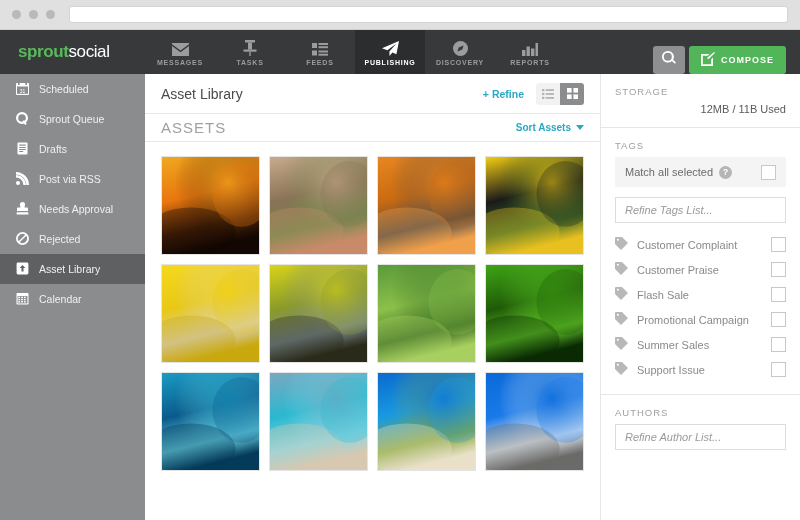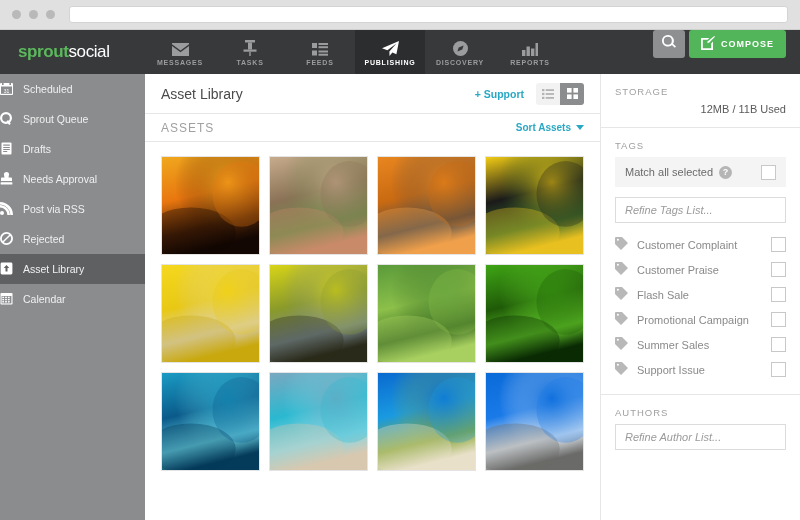--- a/index.html
+++ b/index.html
@@ -45,21 +45,21 @@
   .navitem.active { background: #2b2d2f; }
   .navitem .nlabel {
     font-size: 7px; letter-spacing: 0.8px; color: #9a9c9e; font-weight: bold;
   }
   .navitem.active .nlabel { color: #ffffff; }
   .navitem .nicon { height: 17px; display: flex; align-items: flex-end; }
   .navitem svg { fill: #9a9c9e; }
   .navitem.active svg { fill: #ffffff; }
 
   .nav-right {
-    margin-left: auto; display: flex; align-items: flex-start; gap: 4px;
+    margin-left: auto; display: flex; align-items: flex-end; gap: 4px;
     padding-right: 14px;
     border-radius: 11px;
   }
   .search-btn {
     width: 32px; height: 28px; background: #8d8f91; border-radius: 3px;
     display: flex; align-items: center; justify-content: center; cursor: pointer;
   }
   .search-btn svg { fill: #ffffff; }
   .compose-btn {
     height: 28px; background: #52b55a; border-radius: 3px; color: #fff;
@@ -68,21 +68,21 @@
   }
   .compose-btn svg { fill: #ffffff; }
 
   
   .sidebar {
     position: absolute; top: 74px; left: 0; width: 145px; height: 446px;
     background: #8a8c8e;
   }
   .side-item {
     height: 30px; display: flex; align-items: center; gap: 10px;
-    color: #f0f0f0; font-size: 10.5px; cursor: pointer;
+    padding-left: 16px; color: #f0f0f0; font-size: 10.5px; cursor: pointer;
   }
   .side-item.active { background: #5e6062; }
   .side-item svg { fill: #ffffff; flex: none; }
 
   
   .main {
     position: absolute; top: 74px; left: 145px; width: 455px; height: 446px;
     background: #ffffff;
   }
   .main-head {
@@ -98,21 +98,21 @@
     justify-content: center; background: #f2f2f2; cursor: pointer;
   }
   .view-btn.active { background: #8a8c8e; }
   .view-btn svg { fill: #b4b4b4; }
   .view-btn.active svg { fill: #ffffff; }
 
   .assets-bar {
     height: 28px; display: flex; align-items: center; padding: 0 16px;
     border-bottom: 1px solid #e6e6e6;
   }
-  .assets-label { font-size: 12px; letter-spacing: 1px; color: #a0a0a0; }
+  .assets-label { font-size: 15px; letter-spacing: 1px; color: #a0a0a0; }
   .sort-assets {
     margin-left: auto; color: #29a8c4; font-size: 10px; font-weight: bold;
     display: flex; align-items: center; gap: 5px; cursor: pointer;
   }
   .chev { width: 0; height: 0; border-left: 4px solid transparent;
           border-right: 4px solid transparent; border-top: 5px solid #29a8c4; }
 
   .grid {
     padding: 14px 16px; display: grid; grid-template-columns: repeat(4, 1fr);
     gap: 9px;
@@ -298,35 +298,35 @@
             <rect x="3.2" y="5" width="6.6" height="1" fill="#8a8c8e"></rect>
             <rect x="3.2" y="7" width="6.6" height="1" fill="#8a8c8e"></rect>
             <rect x="3.2" y="9" width="4" height="1" fill="#8a8c8e"></rect>
           </svg>
       </span>
       <span>Drafts</span>
     </div>
     <div class="side-item">
       <span>
         <svg width="13" height="13" viewBox="0 0 13 13">
-            <path d="M6.5 0a2.6 2.6 0 00-2.6 2.6c0 1 .6 2 .6 3H2.2c-.7 0-1.2.5-1.2 1.2V9h11V6.8c0-.7-.5-1.2-1.2-1.2H8.5c0-1 .6-2 .6-3A2.6 2.6 0 006.5 0z"></path>
-            <rect x="0.6" y="10.3" width="11.8" height="2.2" rx="0.6"></rect>
+            <circle cx="2" cy="11" r="2"></circle>
+            <path d="M0 5.6a7.4 7.4 0 017.4 7.4h2.6A10 10 0 000 3v2.6z"></path>
+            <path d="M0 0v2.6A10.4 10.4 0 0110.4 13H13A13 13 0 000 0z"></path>
           </svg>
       </span>
-      <span>Needs Approval</span>
+      <span>Post via RSS</span>
     </div>
     <div class="side-item">
       <span>
         <svg width="13" height="13" viewBox="0 0 13 13">
-            <circle cx="2" cy="11" r="2"></circle>
-            <path d="M0 5.6a7.4 7.4 0 017.4 7.4h2.6A10 10 0 000 3v2.6z"></path>
-            <path d="M0 0v2.6A10.4 10.4 0 0110.4 13H13A13 13 0 000 0z"></path>
+            <path d="M6.5 0a2.6 2.6 0 00-2.6 2.6c0 1 .6 2 .6 3H2.2c-.7 0-1.2.5-1.2 1.2V9h11V6.8c0-.7-.5-1.2-1.2-1.2H8.5c0-1 .6-2 .6-3A2.6 2.6 0 006.5 0z"></path>
+            <rect x="0.6" y="10.3" width="11.8" height="2.2" rx="0.6"></rect>
           </svg>
       </span>
-      <span>Post via RSS</span>
+      <span>Needs Approval</span>
     </div>
     <div class="side-item">
       <span>
         <svg width="13" height="13" viewBox="0 0 13 13">
             <path d="M6.5 0a6.5 6.5 0 100 13 6.5 6.5 0 000-13zm0 1.8c1 0 2 .3 2.8.9L2.7 9.3a4.7 4.7 0 013.8-7.5zm0 9.4c-1 0-2-.3-2.8-.9l6.6-6.6a4.7 4.7 0 01-3.8 7.5z"></path>
           </svg>
       </span>
       <span>Rejected</span>
     </div>
     <div class="side-item active">
@@ -357,21 +357,21 @@
           </svg>
       </span>
       <span>Calendar</span>
     </div>
   </div>
 
   <div class="main">
     <div class="main-head">
       <div class="page-title">Asset Library</div>
       <div class="head-right">
-        <div class="upload-link">+ Support</div>
+        <div class="upload-link">+ Refine</div>
         <div class="view-toggle">
           <div class="view-btn">
             <span>
               <svg width="12" height="10" viewBox="0 0 12 10">
                   <rect x="0" y="0" width="2.4" height="2.2"></rect>
                   <rect x="0" y="3.9" width="2.4" height="2.2"></rect>
                   <rect x="0" y="7.8" width="2.4" height="2.2"></rect>
                   <rect x="3.7" y="0.2" width="8.3" height="1.8"></rect>
                   <rect x="3.7" y="4.1" width="8.3" height="1.8"></rect>
                   <rect x="3.7" y="8" width="8.3" height="1.8"></rect>

